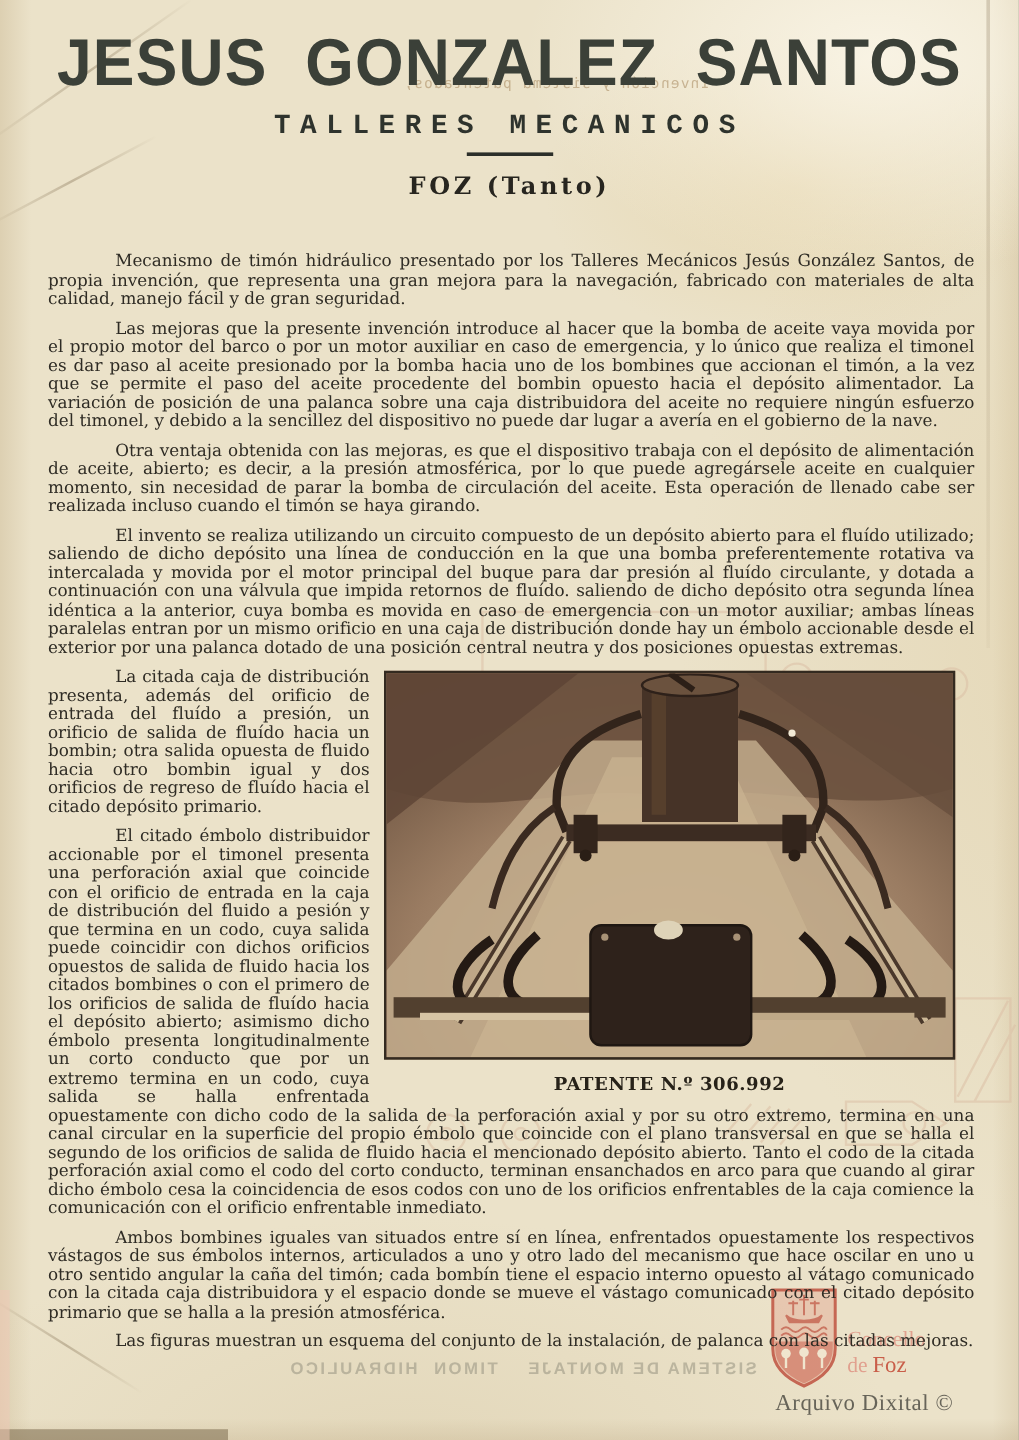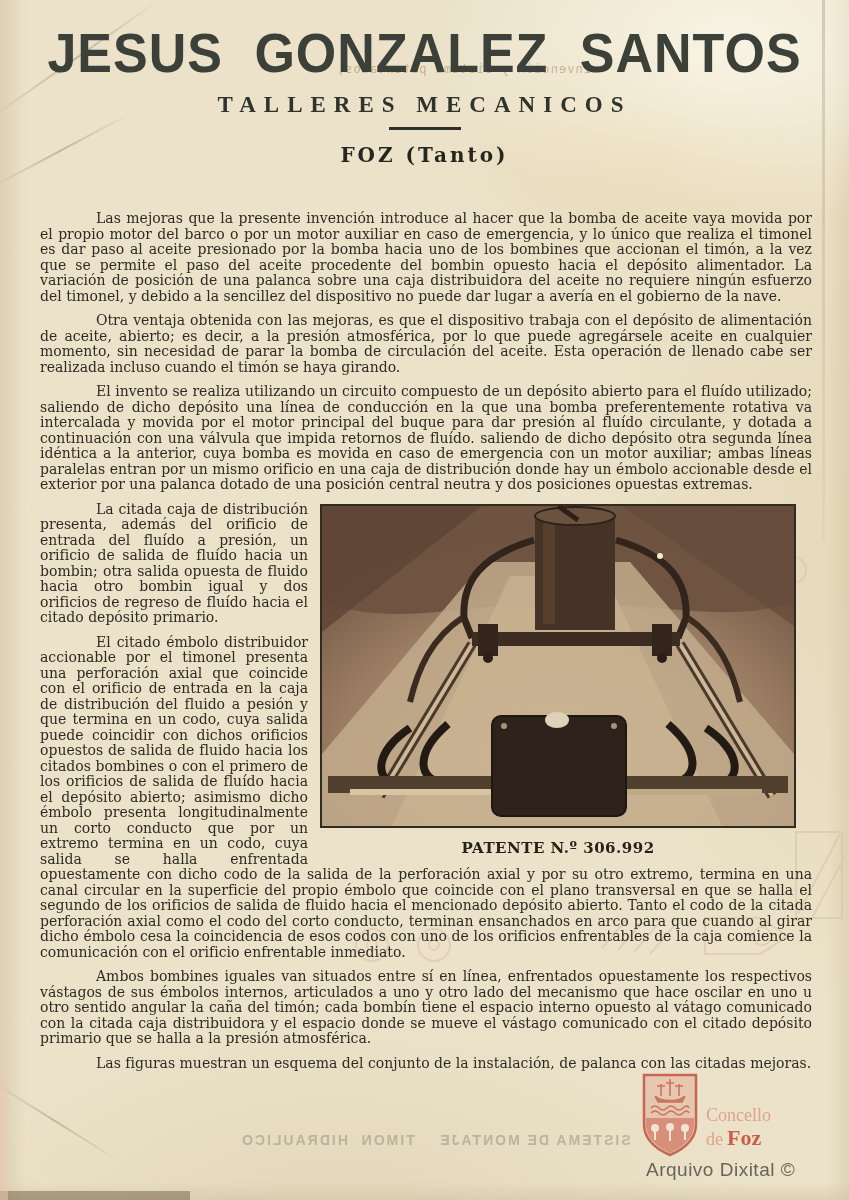--- a/index.html
+++ b/index.html
@@ -17,21 +17,21 @@
     font-family:"DejaVu Serif", serif;
   }
   
   header{position:relative;z-index:2;text-align:center;padding-top:24px;}
   .title{
     margin:0;font-family:"Liberation Sans", sans-serif;font-weight:bold;
     font-size:52px;line-height:54px;letter-spacing:1px;word-spacing:16px;
     color:#3b4038;transform:scaleY(1.06);transform-origin:top center;
   }
   .subtitle{
-    margin:14px 0 0;font-family:Liberation Serif, serif;font-weight:bold;
+    margin:14px 0 0;font-family:Liberation Mono, monospace;font-weight:bold;
     font-size:23px;letter-spacing:8px;color:#2e332d;
   }
   .rule{width:72px;height:3px;background:#2c2f2a;margin:9px auto 0;}
   .location{
     margin-top:13px;font-family:"DejaVu Serif", serif;font-weight:bold;
     font-size:20px;letter-spacing:3px;color:#27251f;
   }
   
   main{position:relative;z-index:2;margin:44px 37px 0 40px;}
   main p{
@@ -44,24 +44,24 @@
     background:#8a6f58;overflow:hidden;}
   figcaption{
     text-align:center;font-family:"DejaVu Serif", serif;font-weight:bold;
     font-size:15px;letter-spacing:.5px;color:#272219;margin-top:11px;margin-bottom:4px;
   }
   
   .stamp{position:absolute;left:641px;top:1072px;z-index:1;display:flex;gap:7px;opacity:.9;}
   .stamp-words{display:flex;flex-direction:column;justify-content:center;
     font-family:"Liberation Serif", serif;margin-top:26px;}
   .stamp-words .light{color:#e09a89;font-size:18px;line-height:19px;}
-  .stamp-words .foz{color:#c6503c;font-weight:bold;font-size:22px;}
+  .stamp-words .foz{color:#c6503c;font-weight:normal;font-size:19px;}
   .watermark{
     position:absolute;left:646px;top:1159px;z-index:3;
-    font-family:Liberation Sans, sans-serif;font-size:19px;
+    font-family:Liberation Serif, serif;font-size:19px;
     color:rgba(84,82,73,.88);letter-spacing:.5px;
   }
   
   .showthrough{position:absolute;z-index:0;transform:scaleX(-1);white-space:pre;}
   .st-top{left:336px;top:62px;font-family:"DejaVu Sans Mono", monospace;
     font-size:12px;letter-spacing:1px;color:rgba(166,134,92,.55);}
   .st-bottom{left:240px;top:1132px;font-family:"Liberation Sans", sans-serif;
     font-weight:bold;font-size:14px;letter-spacing:2px;color:rgba(150,146,128,.55);}
   .ghost-shapes{position:absolute;left:0;top:0;z-index:0;}
   
@@ -105,20 +105,21 @@
   <div class="showthrough st-bottom">SISTEMA DE MONTAJE    TIMON  HIDRAULICO</div>
 
   <header>
     <h1 class="title">JESUS GONZALEZ SANTOS</h1>
     <h2 class="subtitle">TALLERES MECANICOS</h2>
     <div class="rule"></div>
     <div class="location">FOZ (Tanto)</div>
   </header>
 
   <main>
+    <p>Mecanismo de timón hidráulico presentado por los Talleres Mecánicos Jesús González Santos, de propia invención, que representa una gran mejora para la navegación, fabricado con materiales de alta calidad, manejo fácil y de gran seguridad.</p>
     <p>Las mejoras que la presente invención introduce al hacer que la bomba de aceite vaya movida por el propio motor del barco o por un motor auxiliar en caso de emergencia, y lo único que realiza el timonel es dar paso al aceite presionado por la bomba hacia uno de los bombines que accionan el timón, a la vez que se permite el paso del aceite procedente del bombin opuesto hacia el depósito alimentador. La variación de posición de una palanca sobre una caja distribuidora del aceite no requiere ningún esfuerzo del timonel, y debido a la sencillez del dispositivo no puede dar lugar a avería en el gobierno de la nave.</p>
     <p>Otra ventaja obtenida con las mejoras, es que el dispositivo trabaja con el depósito de alimentación de aceite, abierto; es decir, a la presión atmosférica, por lo que puede agregársele aceite en cualquier momento, sin necesidad de parar la bomba de circulación del aceite. Esta operación de llenado cabe ser realizada incluso cuando el timón se haya girando.</p>
     <p>El invento se realiza utilizando un circuito compuesto de un depósito abierto para el fluído utilizado; saliendo de dicho depósito una línea de conducción en la que una bomba preferentemente rotativa va intercalada y movida por el motor principal del buque para dar presión al fluído circulante, y dotada a continuación con una válvula que impida retornos de fluído. saliendo de dicho depósito otra segunda línea idéntica a la anterior, cuya bomba es movida en caso de emergencia con un motor auxiliar; ambas líneas paralelas entran por un mismo orificio en una caja de distribución donde hay un émbolo accionable desde el exterior por una palanca dotado de una posición central neutra y dos posiciones opuestas extremas.</p>
 
     <figure>
       <div class="photo">
         <svg width="472" height="320" viewBox="0 0 472 320">
           <defs>
             <radialGradient id="pbg" cx="50%" cy="78%" r="85%">
               <stop offset="0%" stop-color="#c7b091"></stop>

